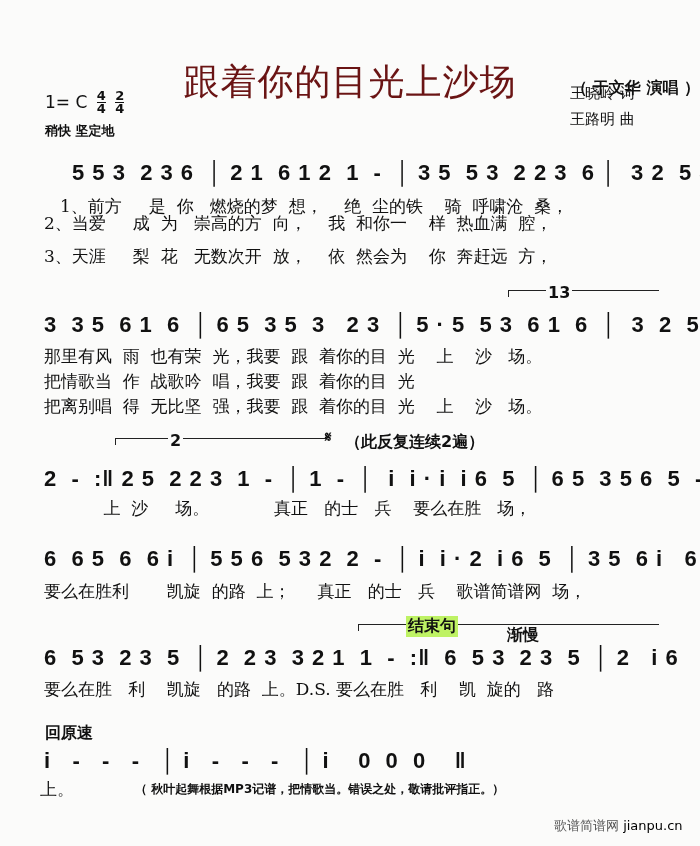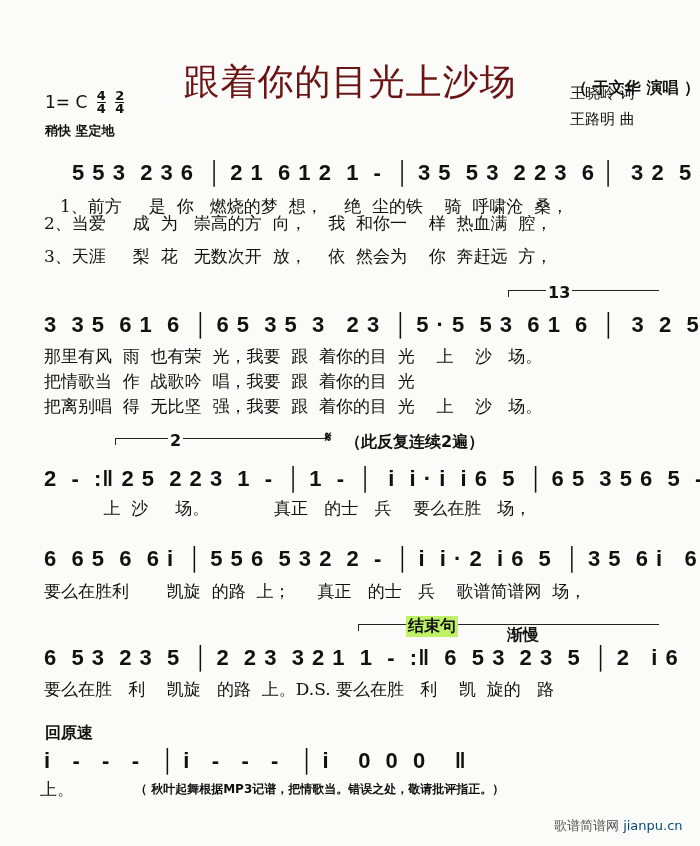--- a/index.html
+++ b/index.html
@@ -13,21 +13,21 @@
   .frac{display:inline-block;vertical-align:middle;text-align:center;font-weight:bold;font-size:13px;line-height:12px;margin-left:4px;}
   .frac span{display:block;}
   .frac .num{border-bottom:1px solid #111;}
   .tempo{left:45px;top:122px;font-size:13px;font-weight:bold;}
   .notes{font-size:22px;font-weight:bold;white-space:pre;letter-spacing:1px;font-family:"Liberation Sans",sans-serif;}
   .lyric{font-size:17px;white-space:pre;font-family:"DejaVu Serif",serif;}
   .bracket{position:absolute;border-top:1px solid #222;border-left:1px solid #222;height:6px;}
   .small{font-size:16px;font-weight:bold;}
   .note-foot{font-size:12px;font-weight:bold;}
   .wm{font-size:13px;color:#555;font-family:"DejaVu Serif",serif;}
-  .wm b{color:#0c4a6e;font-weight:normal;font-family:"DejaVu Sans",sans-serif;}
+  .wm b{color:#000000;font-weight:normal;font-family:"DejaVu Sans",sans-serif;}
 </style>
 </head>
 <body>
 
 <div class="abs title">跟着你的目光上沙场</div>
 <div class="abs singer">（ 于文华  演唱 ）</div>
 <div class="abs credit" style="left:570px;top:84px;">王晓岭  词</div>
 <div class="abs credit" style="left:570px;top:110px;">王路明  曲</div>
 
 <div class="abs key">

